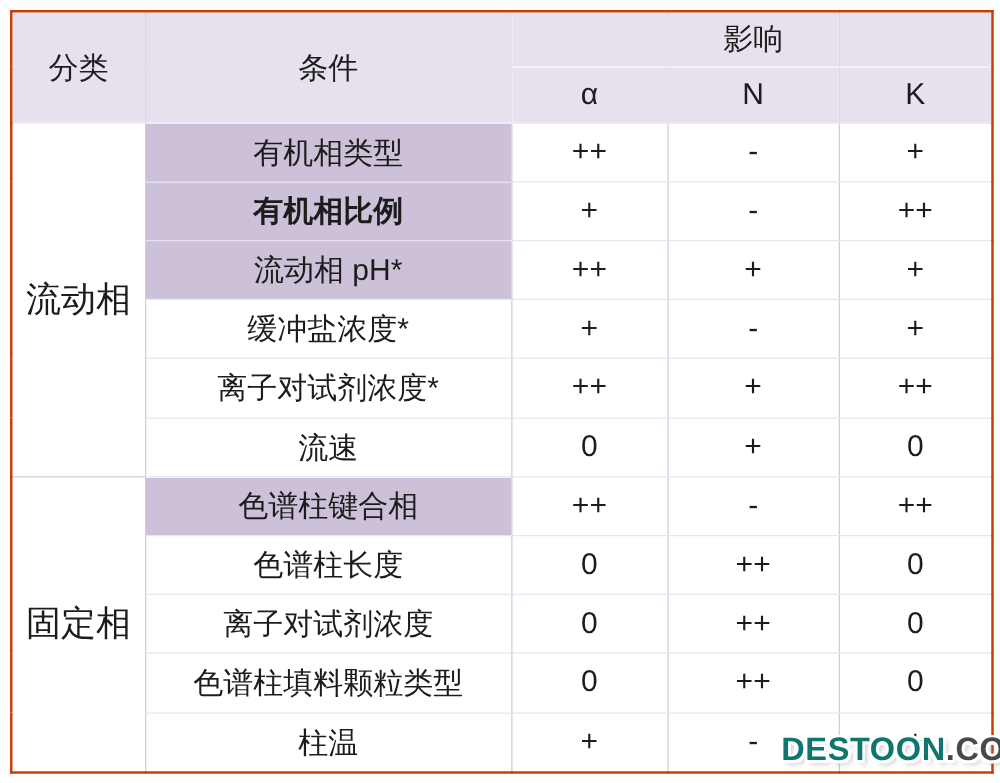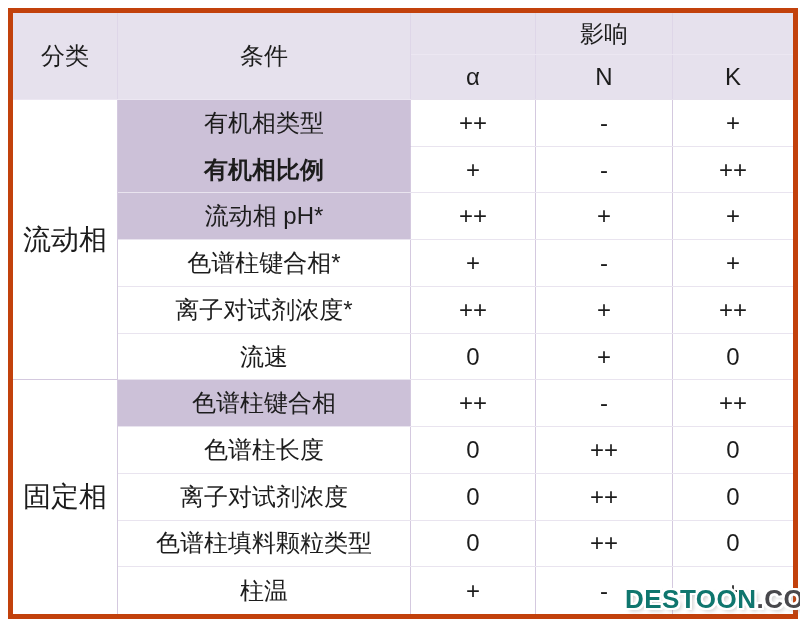--- a/index.html
+++ b/index.html
@@ -18,21 +18,21 @@
   .table-wrap {
     position: absolute;
     left: 8px;
     top: 8px;
   }
   table {
     border-collapse: collapse;
     table-layout: fixed;
     width: 785px;
     height: 611px;
-    border: 5px solid #c2410c;
+    border: 2px solid #c2410c;
   }
   th, td {
     text-align: center;
     vertical-align: middle;
     padding: 0;
     font-weight: 400;
     border-style: solid;
     border-width: 1px;
     
     border-color: #e9e4ef #d4c9df #e9e4ef #d4c9df;
@@ -123,21 +123,21 @@
           <td class="value-cell">-</td>
           <td class="value-cell">++</td>
         </tr>
         <tr>
           <td class="condition-cell highlight">流动相 pH*</td>
           <td class="value-cell">++</td>
           <td class="value-cell">+</td>
           <td class="value-cell">+</td>
         </tr>
         <tr>
-          <td class="condition-cell">色谱柱键合相*</td>
+          <td class="condition-cell">缓冲盐浓度*</td>
           <td class="value-cell">+</td>
           <td class="value-cell">-</td>
           <td class="value-cell">+</td>
         </tr>
         <tr>
           <td class="condition-cell">离子对试剂浓度*</td>
           <td class="value-cell">++</td>
           <td class="value-cell">+</td>
           <td class="value-cell">++</td>
         </tr>

